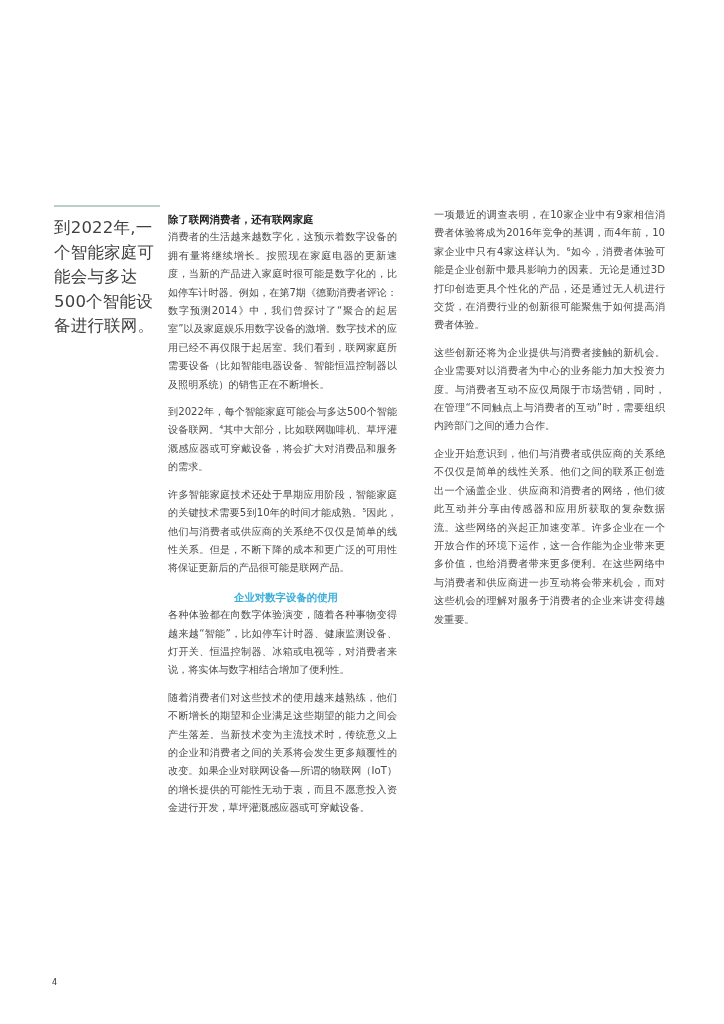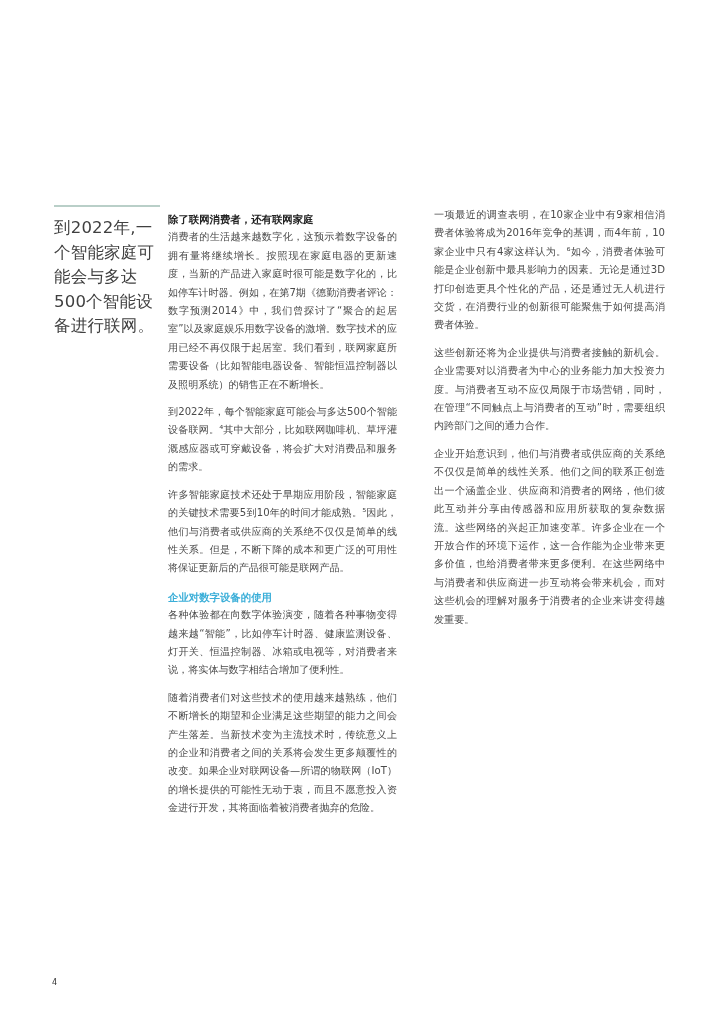--- a/index.html
+++ b/index.html
@@ -6,37 +6,37 @@
     body { width: 724px; height: 1024px; position: relative; overflow: hidden;
       font-family: "DejaVu Sans", sans-serif; color: #4a4a4a; }
     .pullquote-rule { position: absolute; left: 54px; top: 205px; width: 106px; height: 2px; background: #b9cfc8; }
     .pullquote { position: absolute; left: 54px; top: 216px; width: 110px; font-size: 16.5px; line-height: 24.5px;
       color: #404040; letter-spacing: 0.2px; }
     .col { position: absolute; font-size: 10.1px; line-height: 18.4px; color: #4a4a4a; }
     .col-left { left: 168px; top: 210px; width: 236px; }
     .col-right { left: 434px; top: 206px; width: 238px; }
     .col p { margin: 0 7px 9px 0; text-align: justify; }
     .col h3 { margin: 0; font-size: 10.4px; line-height: 18.4px; font-weight: bold; color: #222; }
-    .col h3.accent { color: #3aaed8; margin-top: 10px; }
+    .col h3.accent { color: #3aaed8; margin-top: 10px; text-align: center; }
     .page-number { position: absolute; left: 52px; top: 978px; font-size: 8px; color: #333; }
   </style>
 </head>
 <body>
 
 <div class="pullquote-rule"></div>
 <div class="pullquote">到2022年,一个智能家庭可能会与多达500个智能设备进行联网。</div>
 
 <div class="col col-left">
   <h3>除了联网消费者，还有联网家庭</h3>
   <p>消费者的生活越来越数字化，这预示着数字设备的拥有量将继续增长。按照现在家庭电器的更新速度，当新的产品进入家庭时很可能是数字化的，比如停车计时器。例如，在第7期《德勤消费者评论：数字预测2014》中，我们曾探讨了“聚合的起居室”以及家庭娱乐用数字设备的激增。数字技术的应用已经不再仅限于起居室。我们看到，联网家庭所需要设备（比如智能电器设备、智能恒温控制器以及照明系统）的销售正在不断增长。</p>
   <p>到2022年，每个智能家庭可能会与多达500个智能设备联网。⁴其中大部分，比如联网咖啡机、草坪灌溉感应器或可穿戴设备，将会扩大对消费品和服务的需求。</p>
   <p>许多智能家庭技术还处于早期应用阶段，智能家庭的关键技术需要5到10年的时间才能成熟。⁵因此，他们与消费者或供应商的关系绝不仅仅是简单的线性关系。但是，不断下降的成本和更广泛的可用性将保证更新后的产品很可能是联网产品。</p>
   <h3 class="accent">企业对数字设备的使用</h3>
   <p>各种体验都在向数字体验演变，随着各种事物变得越来越“智能”，比如停车计时器、健康监测设备、灯开关、恒温控制器、冰箱或电视等，对消费者来说，将实体与数字相结合增加了便利性。</p>
-  <p>随着消费者们对这些技术的使用越来越熟练，他们不断增长的期望和企业满足这些期望的能力之间会产生落差。当新技术变为主流技术时，传统意义上的企业和消费者之间的关系将会发生更多颠覆性的改变。如果企业对联网设备—所谓的物联网（IoT）的增长提供的可能性无动于衷，而且不愿意投入资金进行开发，其将面临着被消费者抛弃的危险。</p>
+  <p>随着消费者们对这些技术的使用越来越熟练，他们不断增长的期望和企业满足这些期望的能力之间会产生落差。当新技术变为主流技术时，传统意义上的企业和消费者之间的关系将会发生更多颠覆性的改变。如果企业对联网设备—所谓的物联网（IoT）的增长提供的可能性无动于衷，而且不愿意投入资金进行开发，草坪灌溉感应器或可穿戴设备。</p>
 </div>
 
 <div class="col col-right">
   <p>一项最近的调查表明，在10家企业中有9家相信消费者体验将成为2016年竞争的基调，而4年前，10家企业中只有4家这样认为。⁶如今，消费者体验可能是企业创新中最具影响力的因素。无论是通过3D打印创造更具个性化的产品，还是通过无人机进行交货，在消费行业的创新很可能聚焦于如何提高消费者体验。</p>
   <p>这些创新还将为企业提供与消费者接触的新机会。企业需要对以消费者为中心的业务能力加大投资力度。与消费者互动不应仅局限于市场营销，同时，在管理“不同触点上与消费者的互动”时，需要组织内跨部门之间的通力合作。</p>
   <p>企业开始意识到，他们与消费者或供应商的关系绝不仅仅是简单的线性关系。他们之间的联系正创造出一个涵盖企业、供应商和消费者的网络，他们彼此互动并分享由传感器和应用所获取的复杂数据流。这些网络的兴起正加速变革。许多企业在一个开放合作的环境下运作，这一合作能为企业带来更多价值，也给消费者带来更多便利。在这些网络中与消费者和供应商进一步互动将会带来机会，而对这些机会的理解对服务于消费者的企业来讲变得越发重要。</p>
 </div>
 
 <div class="page-number">4</div>
 

